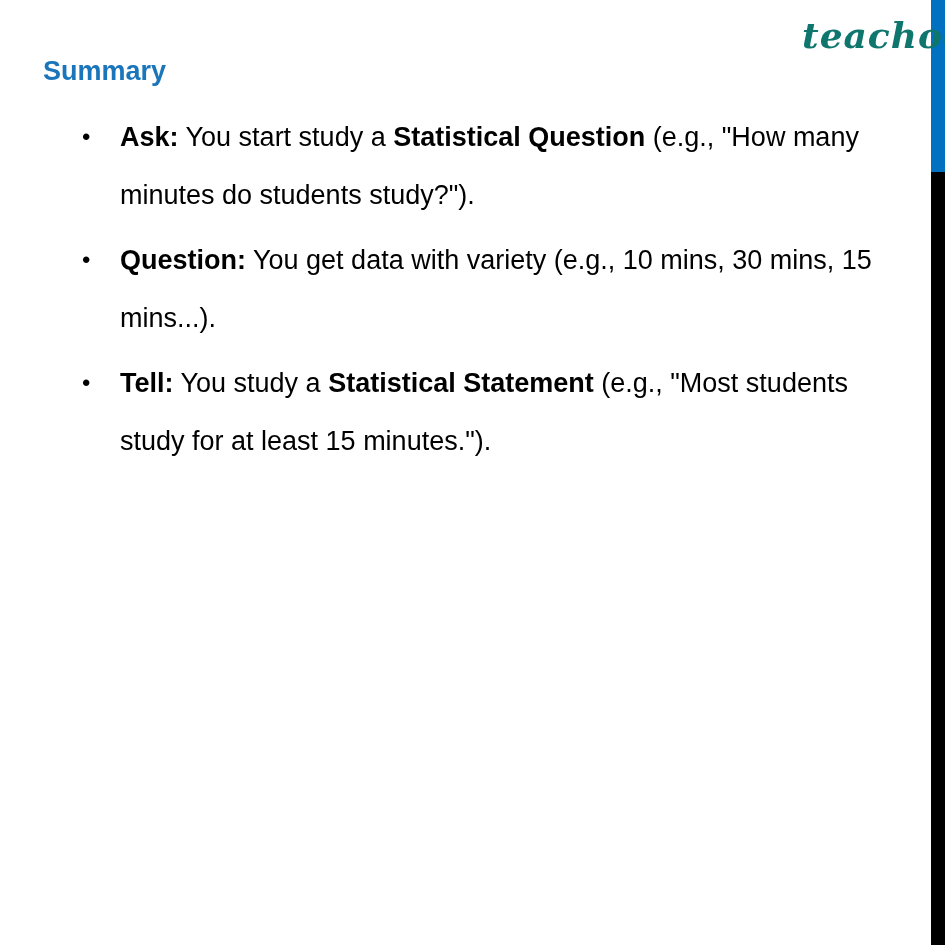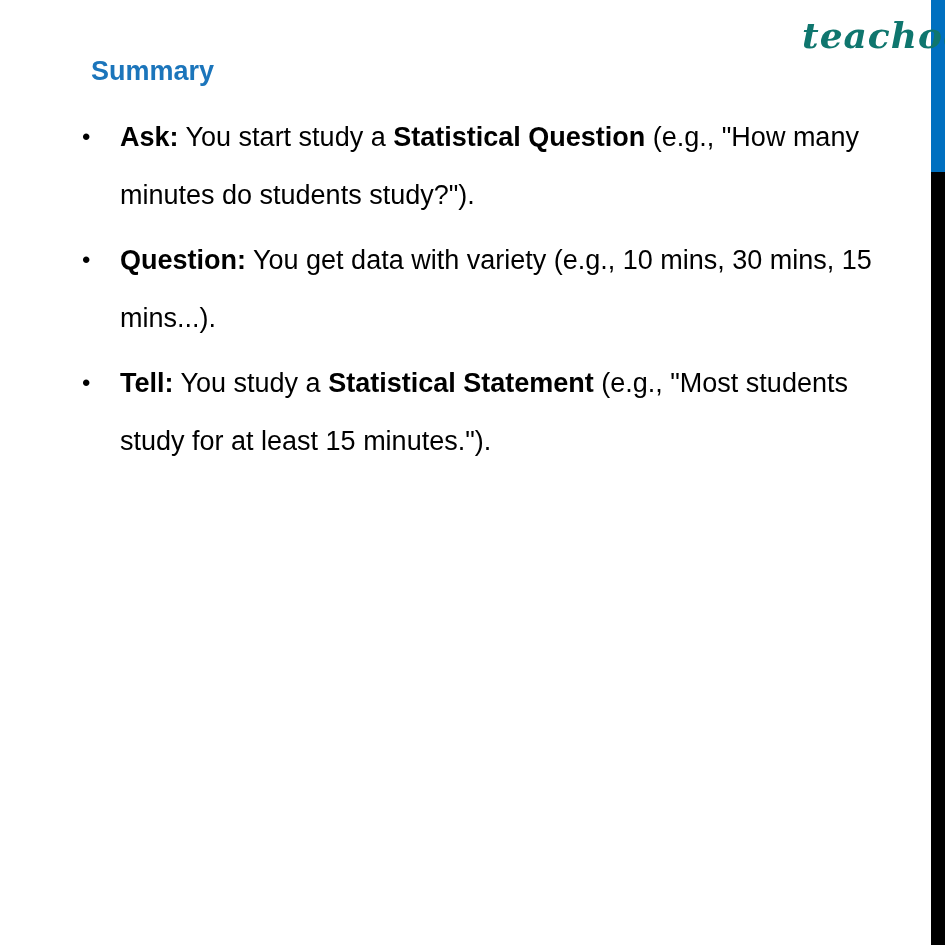--- a/index.html
+++ b/index.html
@@ -18,21 +18,21 @@
     background: #000000;
   }
   .logo {
     position: absolute; left: 802px; top: 14px;
     font-family: "DejaVu Serif", serif;
     font-style: italic; font-weight: bold;
     font-size: 36px; letter-spacing: 1px; color: #0f766e;
   }
   .title {
     position: absolute; left: 43px; top: 56px;
-    font-size: 27px; font-weight: bold; color: #1b75bb; margin-left: 48px;
+    font-size: 27px; font-weight: bold; color: #1b75bb;
   }
   .list {
     position: absolute; left: 80px; top: 108px; width: 830px;
     margin: 0; padding: 0; list-style: none;
   }
   .item {
     position: relative; padding-left: 40px;
     font-size: 27px; line-height: 58px;
     margin-bottom: 7px;
   }

